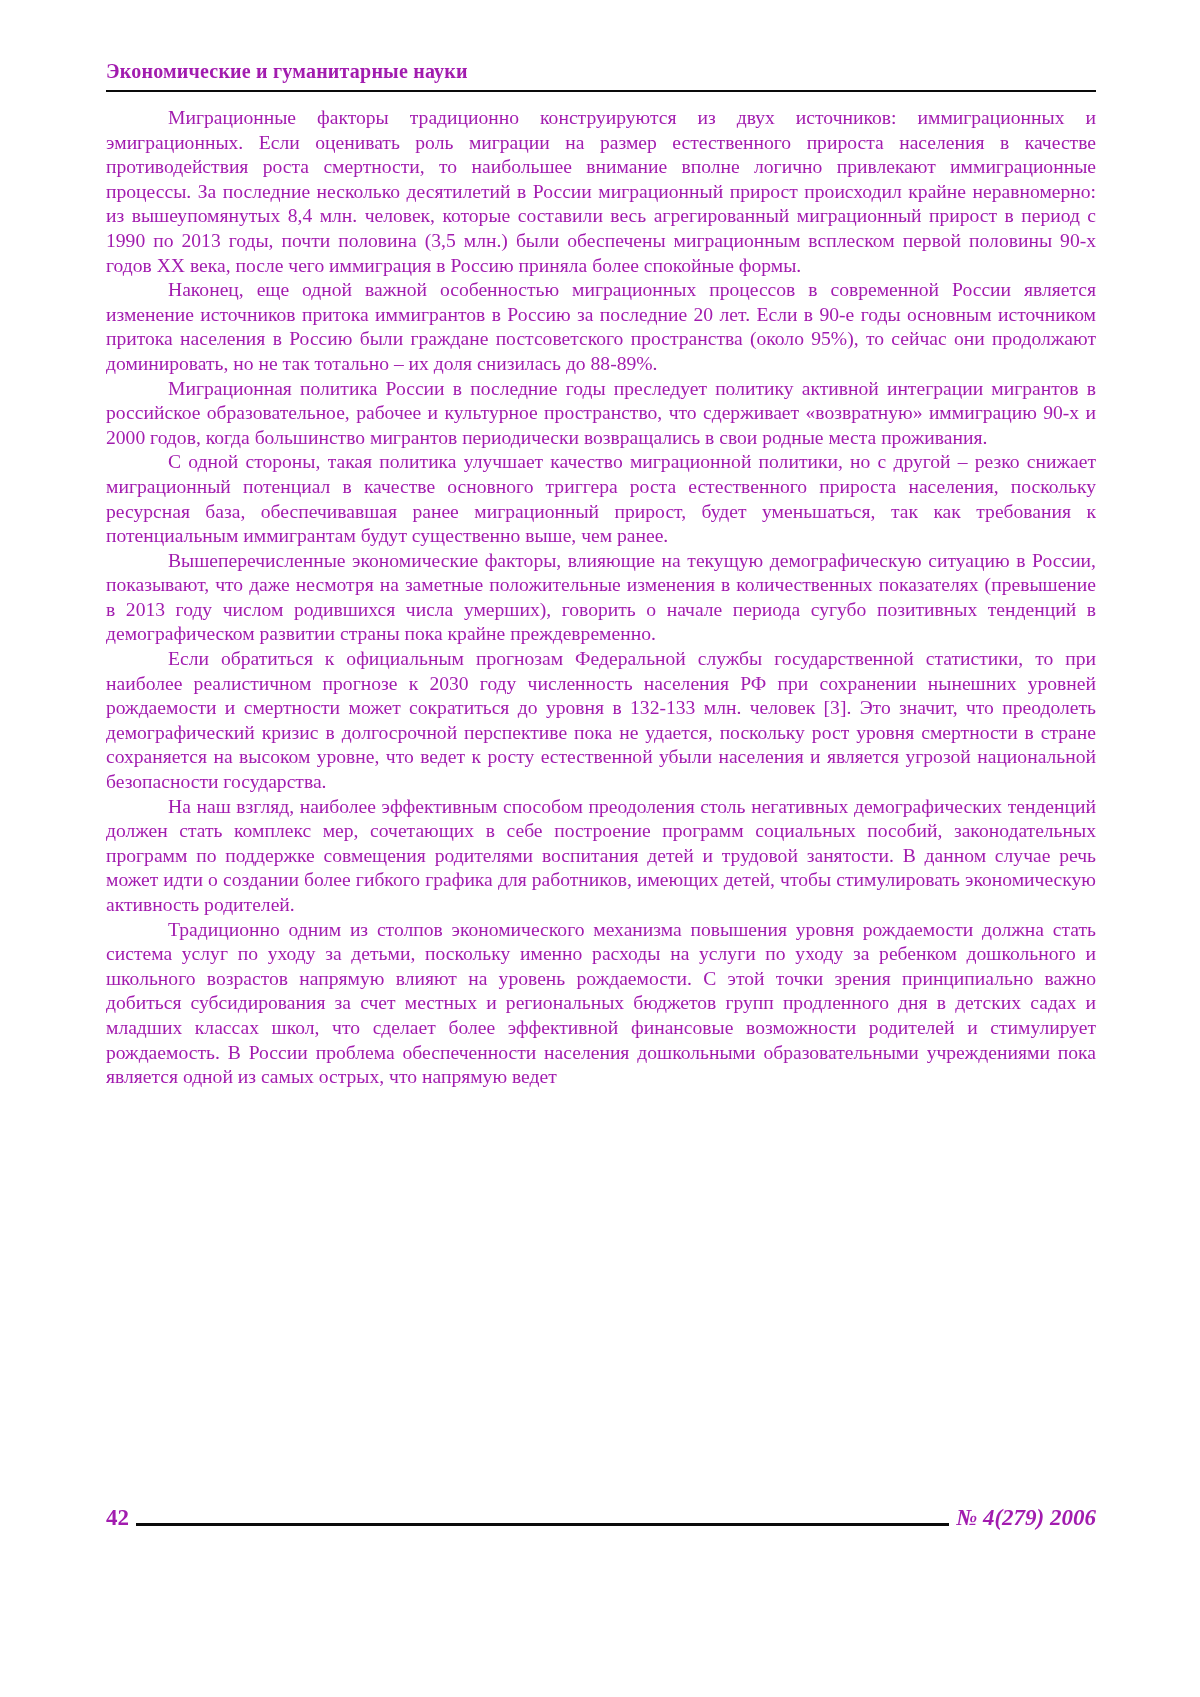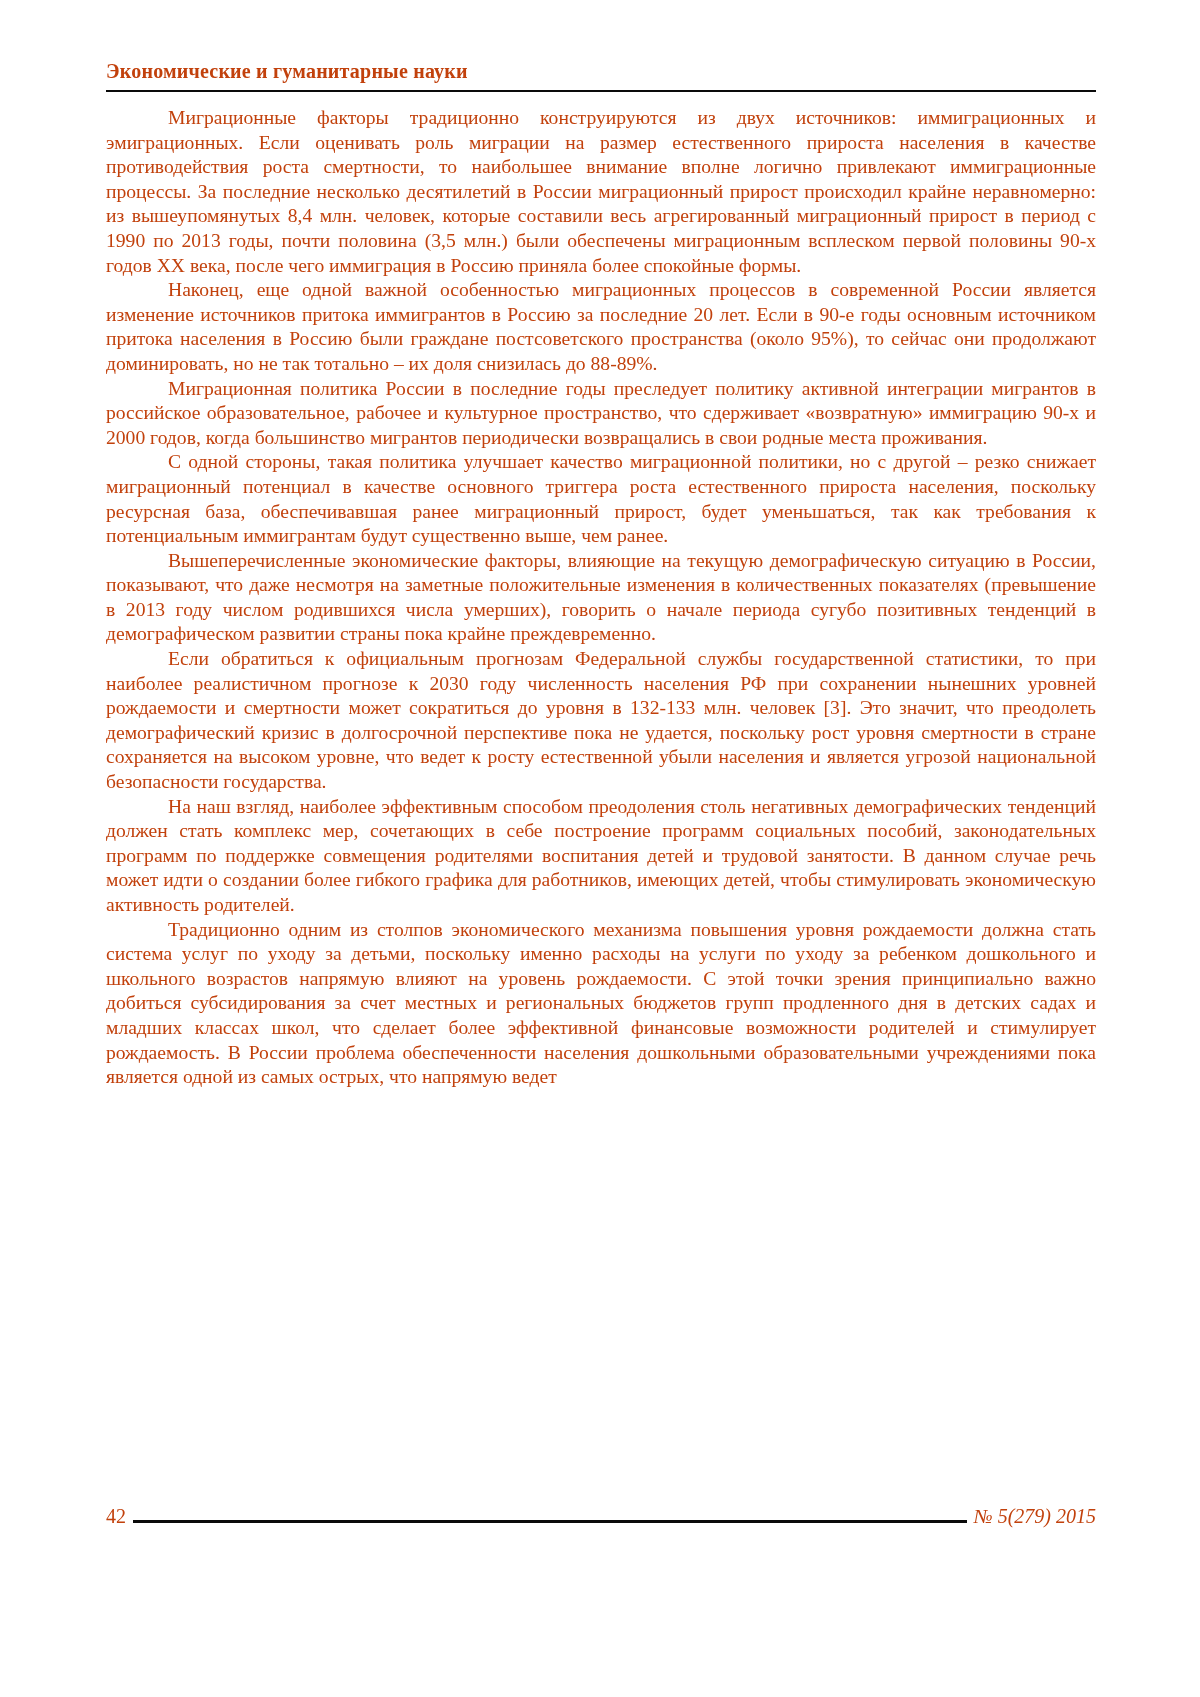--- a/index.html
+++ b/index.html
@@ -6,21 +6,21 @@
     margin: 0;
     padding: 0;
     background: #ffffff;
   }
   .page {
     position: relative;
     width: 1200px;
     height: 1697px;
     box-sizing: border-box;
     background: #ffffff;
-    color: #c2410c;
+    color: #a21caf;
     font-family: "Liberation Serif", "DejaVu Serif", serif;
     padding: 60px 104px 0 106px;
     overflow: hidden;
   }
   .running-head {
     font-size: 20px;
     font-weight: bold;
     letter-spacing: 0.2px;
     padding-bottom: 7px;
   }
@@ -39,22 +39,22 @@
     text-indent: 62px;
   }
   .footer {
     position: absolute;
     left: 106px;
     right: 104px;
     top: 1505px;
     display: flex;
     align-items: flex-end;
     gap: 7px;
-    font-size: 20px;
-    font-weight: normal;
+    font-size: 23px;
+    font-weight: bold;
   }
   .footer-rule {
     flex: 1;
     border-bottom: 3px solid #0a0a0a;
     margin-bottom: 5px;
   }
   .issue-number {
     font-style: italic;
     white-space: nowrap;
   }
@@ -77,16 +77,16 @@
     <p>С одной стороны, такая политика улучшает качество миграционной политики, но с другой – резко снижает миграционный потенциал в качестве основного триггера роста естественного прироста населения, поскольку ресурсная база, обеспечивавшая ранее миграционный прирост, будет уменьшаться, так как требования к потенциальным иммигрантам будут существенно выше, чем ранее.</p>
     <p>Вышеперечисленные экономические факторы, влияющие на текущую демографическую ситуацию в России, показывают, что даже несмотря на заметные положительные изменения в количественных показателях (превышение в 2013 году числом родившихся числа умерших), говорить о начале периода сугубо позитивных тенденций в демографическом развитии страны пока крайне преждевременно.</p>
     <p>Если обратиться к официальным прогнозам Федеральной службы государственной статистики, то при наиболее реалистичном прогнозе к 2030 году численность населения РФ при сохранении нынешних уровней рождаемости и смертности может сократиться до уровня в 132-133 млн. человек [3]. Это значит, что преодолеть демографический кризис в долгосрочной перспективе пока не удается, поскольку рост уровня смертности в стране сохраняется на высоком уровне, что ведет к росту естественной убыли населения и является угрозой национальной безопасности государства.</p>
     <p>На наш взгляд, наиболее эффективным способом преодоления столь негативных демографических тенденций должен стать комплекс мер, сочетающих в себе построение программ социальных пособий, законодательных программ по поддержке совмещения родителями воспитания детей и трудовой занятости. В данном случае речь может идти о создании более гибкого графика для работников, имеющих детей, чтобы стимулировать экономическую активность родителей.</p>
     <p>Традиционно одним из столпов экономического механизма повышения уровня рождаемости должна стать система услуг по уходу за детьми, поскольку именно расходы на услуги по уходу за ребенком дошкольного и школьного возрастов напрямую влияют на уровень рождаемости. С этой точки зрения принципиально важно добиться субсидирования за счет местных и региональных бюджетов групп продленного дня в детских садах и младших классах школ, что сделает более эффективной финансовые возможности родителей и стимулирует рождаемость. В России проблема обеспеченности населения дошкольными образовательными учреждениями пока является одной из самых острых, что напрямую ведет</p>
   </div>
 
   <div class="footer">
     <span class="page-number">42</span>
     <span class="footer-rule"></span>
-    <span class="issue-number">№ 5(279) 2015</span>
+    <span class="issue-number">№ 4(279) 2006</span>
   </div>
 
 </div>
 
 </body></html>

